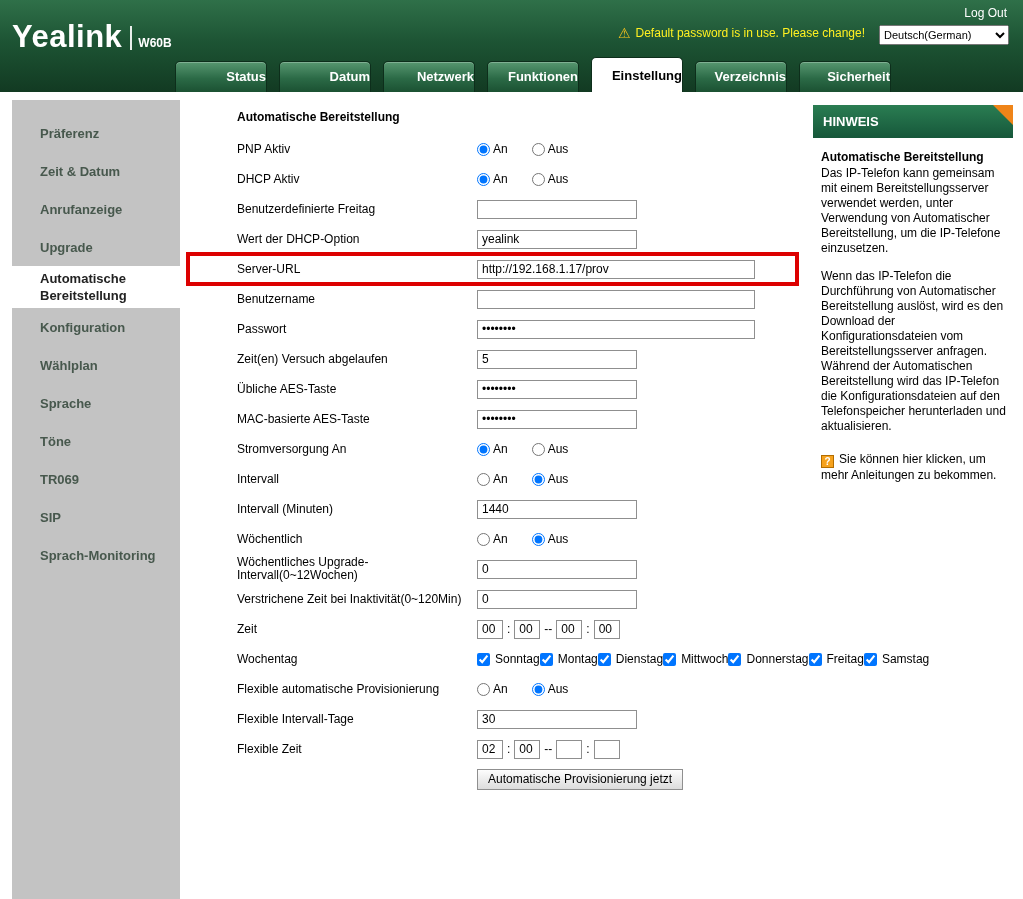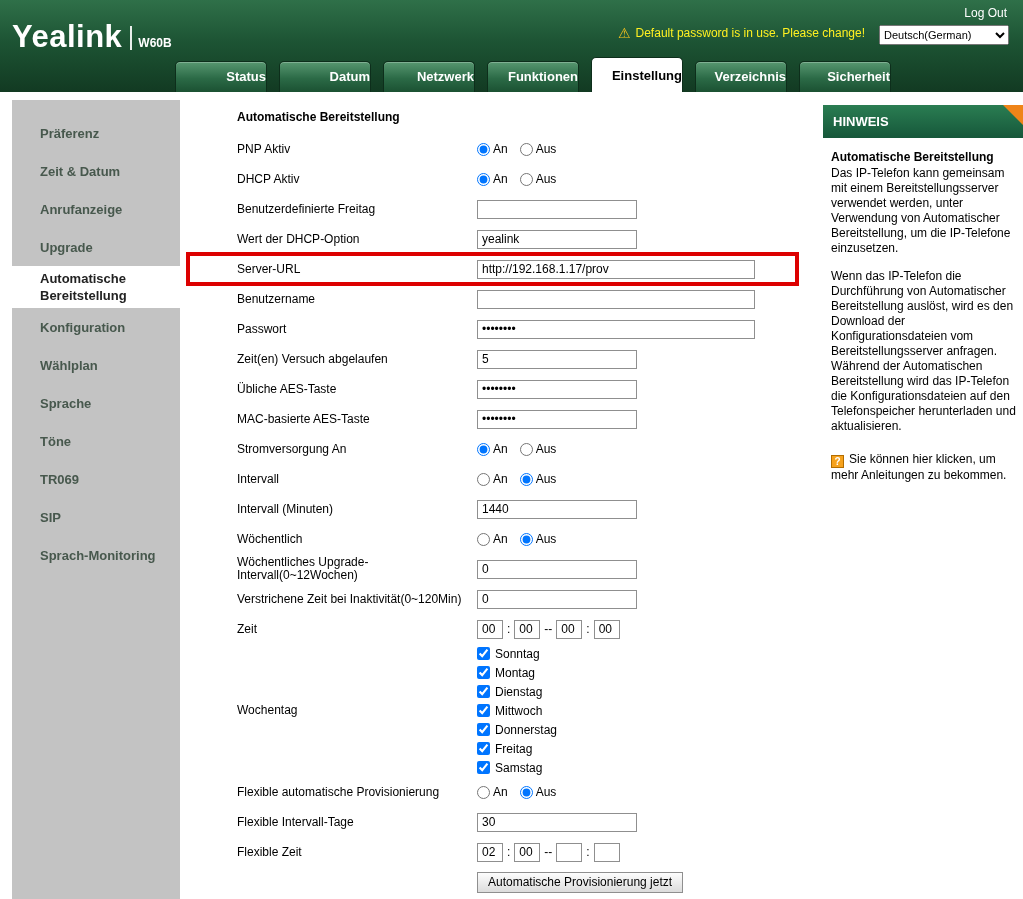--- a/index.html
+++ b/index.html
@@ -33,29 +33,29 @@
   .main{width:625px;flex:none;padding:10px 10px 0 57px;position:relative;background:#fff}
   .form-title{font-size:12px;font-weight:bold;margin-bottom:10px}
   .frow{display:flex;align-items:center;min-height:30px;position:relative}
   .flabel{width:240px;flex:none;font-size:12px;line-height:13px;padding-right:6px;color:#000}
   .fctrl{display:flex;align-items:center}
   input.txt{height:19px;border:1px solid #8f8f8f;font-size:12px;padding:1px 4px;font-family:inherit;background:#fff}
   .w-normal{width:160px}
   .w-wide{width:278px}
   .w-time{width:26px}
   .sep{font-size:12px;margin:0 4px}
-  .radiogroup{display:flex;align-items:center;gap:12px;font-size:12px}
+  .radiogroup{display:flex;align-items:center;gap:24px;font-size:12px}
   .radiogroup label{display:flex;align-items:center;gap:3px;cursor:pointer}
-  .checkstack{display:flex;flex-direction:column;font-size:12px}
+  .checkstack{display:flex;flex-direction:row;font-size:12px}
   .checkstack label{display:flex;align-items:center;gap:5px;height:19px;cursor:pointer}
   .frow.highlight::after{content:"";position:absolute;top:-2px;bottom:-2px;left:-51px;right:-4px;border:4px solid #dc0000;pointer-events:none;z-index:3}
   .prov-btn{font-size:12px;height:21px;padding:0 10px;border:1px solid #8f8f8f;background:linear-gradient(#fdfdfd,#dcdcdc);font-family:inherit;cursor:pointer}
 
   
-  .note{width:200px;flex:none;margin-left:18px;margin-top:5px;background:#fff}
+  .note{width:200px;flex:none;margin-left:8px;margin-top:5px;background:#fff}
   .note-head{position:relative;height:33px;line-height:33px;background:linear-gradient(180deg,#2a7d52,#16573a);color:#fff;font-weight:bold;font-size:13px;padding-left:10px}
   .note-head::after{content:"";position:absolute;top:0;right:0;border-top:20px solid #ef8418;border-left:20px solid transparent}
   .note-body{padding:12px 6px 10px 8px;font-size:12px;line-height:15px;color:#000}
   .note-body h4{font-size:12px;margin:0 0 1px}
   .note-body p{margin:0 0 13px}
   .help-note{margin-top:18px}
   .help-icon{display:inline-block;width:13px;height:13px;background:#f6a21d;border:1px solid #b36d00;color:#fff;font-size:10px;font-weight:bold;text-align:center;line-height:12px;margin-right:5px;vertical-align:-2px;cursor:pointer}
 </style>
 </head>
 <body>

